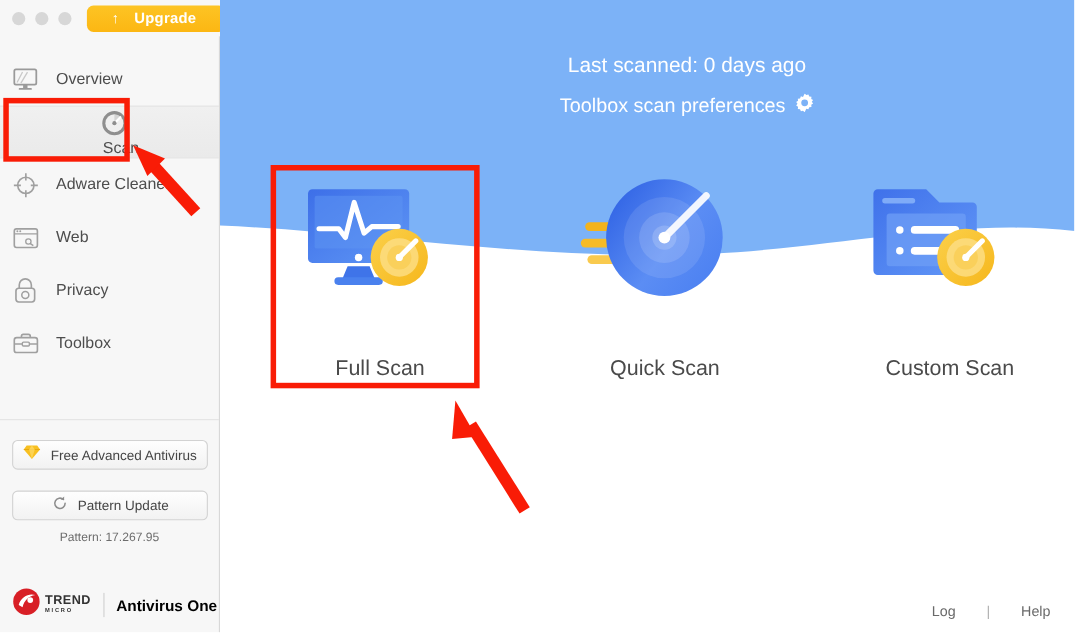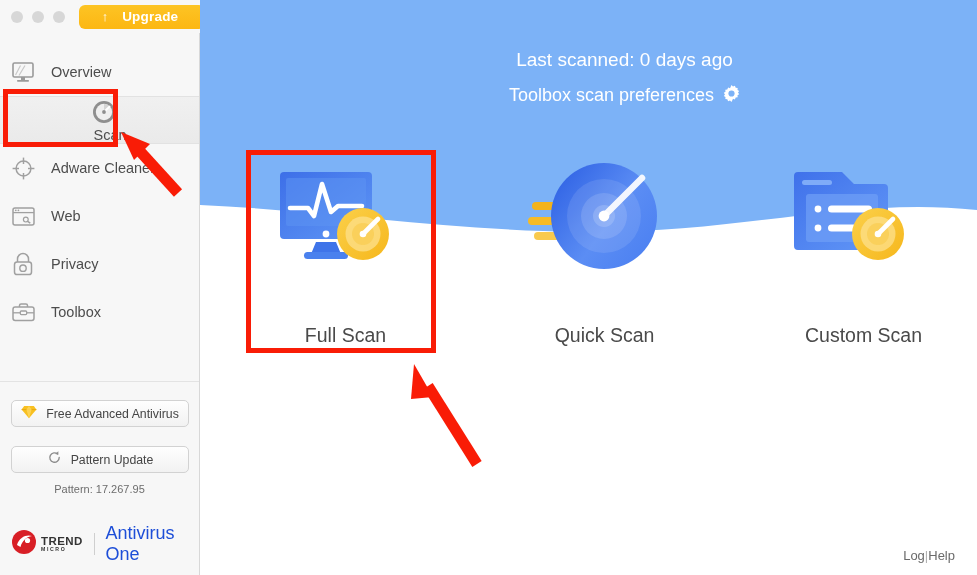--- a/index.html
+++ b/index.html
@@ -96,21 +96,21 @@
     text-align:center; font-size:11px; color:#6d6d6d;
   }
 
   .brand {
     position:absolute; left:0; bottom:10px; width:199px;
     display:flex; align-items:center; padding-left:11px;
   }
   .brand-sep {
     width:1px; height:22px; background:#cfcfcf; margin:0 11px;
   }
-  .brand-name { font-size:18px; color:#1d4ed8; }
+  .brand-name { font-size:14px; color:#000000;font-weight:bold; }
   .tm-word { display:flex; flex-direction:column; line-height:1; margin-left:4px; }
   .tm-trend { font-size:11.5px; font-weight:bold; color:#333; letter-spacing:.4px; }
   .tm-micro { font-size:5.2px; font-weight:bold; color:#333; letter-spacing:1.6px; }
 
   
   .main {
     position:absolute; left:200px; top:0;
     width:777px; height:575px;
     background:#ffffff;
     overflow:hidden;
@@ -147,21 +147,21 @@
   }
   .scan-art { height:140px; display:flex; align-items:center; justify-content:center; }
   .scan-label {
     margin-top:36px;
     font-size:19.5px; color:#4a4a4a;margin-left:32px;
   }
 
   
   .footer-links {
     position:absolute; right:22px; bottom:12px;
-    display:flex; align-items:flex-start; gap:0; z-index:5;
+    display:flex; align-items:flex-start; gap:28px; z-index:5;
   }
   .flink { font-size:13px; color:#6a6a6a; cursor:pointer; }
   .fsep { font-size:13px; color:#b0b0b0; }
 
   
   .anno { position:absolute; z-index:20; pointer-events:none; }
   #box-scan { left:3px; top:89px; width:115px; height:58px;
               border:5px solid #f91c06; }
   #box-fullscan { left:246px; top:150px; width:190px; height:203px;
               border:5px solid #f91c06; }

